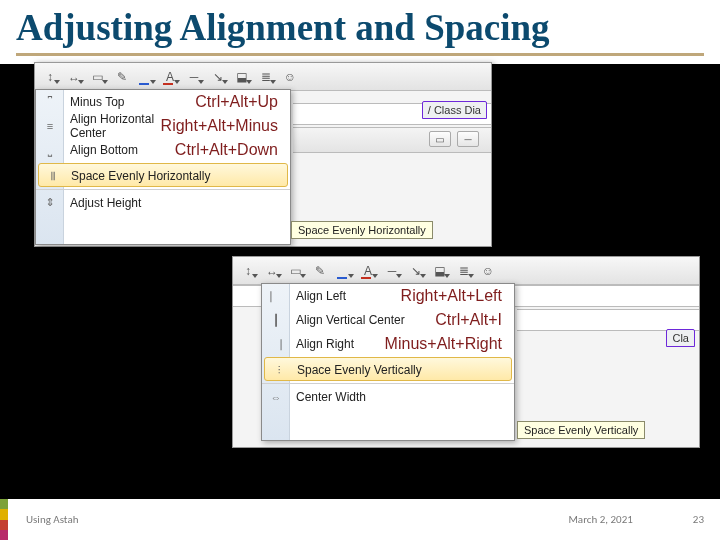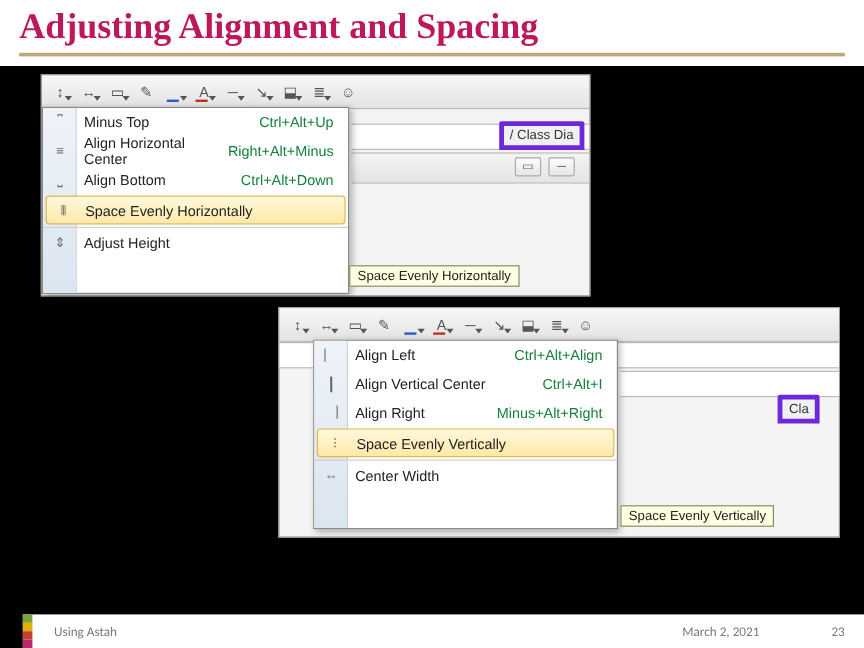--- a/index.html
+++ b/index.html
@@ -18,23 +18,23 @@
   }
   .title-bar::after {
     content: "";
     display: block;
     height: 3px;
     background: #bfa77a;
     margin-top: 4px;
   }
   .title {
     font-family: Georgia, "Times New Roman", serif;
-    font-size: 30px;
+    font-size: 37px;
     font-weight: bold;
-    color: #be185d;
+    color: #0c4a6e;
   }
   .screenshot {
     position: absolute;
     background: #f4f4f4;
     border: 1px solid #999;
     box-shadow: 2px 2px 6px rgba(0,0,0,0.5);
   }
   .shot1 { left: 34px; top: 62px; width: 458px; height: 185px; }
   .shot2 { left: 232px; top: 256px; width: 468px; height: 192px; }
   .toolbar {
@@ -102,22 +102,22 @@
   }
   .menu-item .micon {
     position: absolute;
     left: 6px;
     width: 16px; height:16px;
     display:flex; align-items:center; justify-content:center;
     font-size:11px; color:#666;
   }
   .menu-item .sc {
     margin-left: auto;
-    color: #15803d;
-    font-size: 12px;
+    color: #7f1d1d;
+    font-size: 16px;
   }
   .menu1 { left: 0px; top: 26px; width: 256px; height: 156px; }
   .menu2 { left: 28px; top: 26px; width: 254px; height: 158px; }
   .bgline {
     position:absolute;
     background:#fff;
     border-top:1px solid #bbb;
     border-bottom:1px solid #bbb;
     height:22px;
     right:0;
@@ -128,44 +128,43 @@
     border: 1px solid #8a8a6a;
     font-size: 11px;
     padding: 2px 6px;
     color: #222;
     pointer-events: none;
     white-space: nowrap;
   }
   .footer {
     position: absolute;
     left: 0; right: 0; bottom: 0;
-    height: 28px;
+    height: 41px;
     background: #fff;
     display: flex;
     align-items: center;
     padding: 0 16px;
     font-family: Calibri, Arial, sans-serif;
     font-size: 11px;
     color: #7a7a7a;
-    margin-left: 19px;
   }
   .footer .chip {
     position:absolute;
     left:0; top:0; bottom:0;
     width:8px;
     display:flex;
     flex-direction:column;
   }
   .footer .chip span { flex:1; }
   .footer .date { margin-left:auto; margin-right:60px; }
   .footer .pg { }
   .partial-tab {
     position:absolute;
     background:#eef0f2;
-    border:4px solid #6d28d9;
+    border:1px solid #6d28d9;
     font-size:11px;
     padding:2px 5px;
     color:#333;
     border-radius:2px 2px 0 0;
   }
   .smallbtn {
     position:absolute;
     width:22px; height:16px;
     border:1px solid #aaa;
     background:linear-gradient(#fdfdfd,#e6e6e6);
@@ -247,29 +246,29 @@
     <div class="tool dd">A<span class="bar red"></span></div>
     <div class="tool dd">─</div>
     <div class="tool dd">↘</div>
     <div class="tool dd">⬓</div>
     <div class="tool dd">≣</div>
     <div class="tool">☺</div>
   </div>
 
   <div class="bgline" style="top:28px; left:0px;"></div>
   <div class="bgline" style="top:52px; left:284px;"></div>
-  <div class="partial-tab" style="top:72px; right:16px;text-align:right;">Cla</div>
+  <div class="partial-tab" style="top:72px; right:4px;text-align:right;">Cla</div>
 
   <div class="menu menu2">
     <div class="menu-strip"></div>
 
     <div class="menu-item">
       <span class="micon">⎸</span>
       <span>Align Left</span>
-      <span class="sc">Ctrl+Alt+Align</span>
+      <span class="sc">Right+Alt+Left</span>
     </div>
     <div class="menu-item">
       <span class="micon">┃</span>
       <span>Align Vertical Center</span>
       <span class="sc">Ctrl+Alt+I</span>
     </div>
     <div class="menu-item">
       <span class="micon">⎹</span>
       <span>Align Right</span>
       <span class="sc">Minus+Alt+Right</span>

